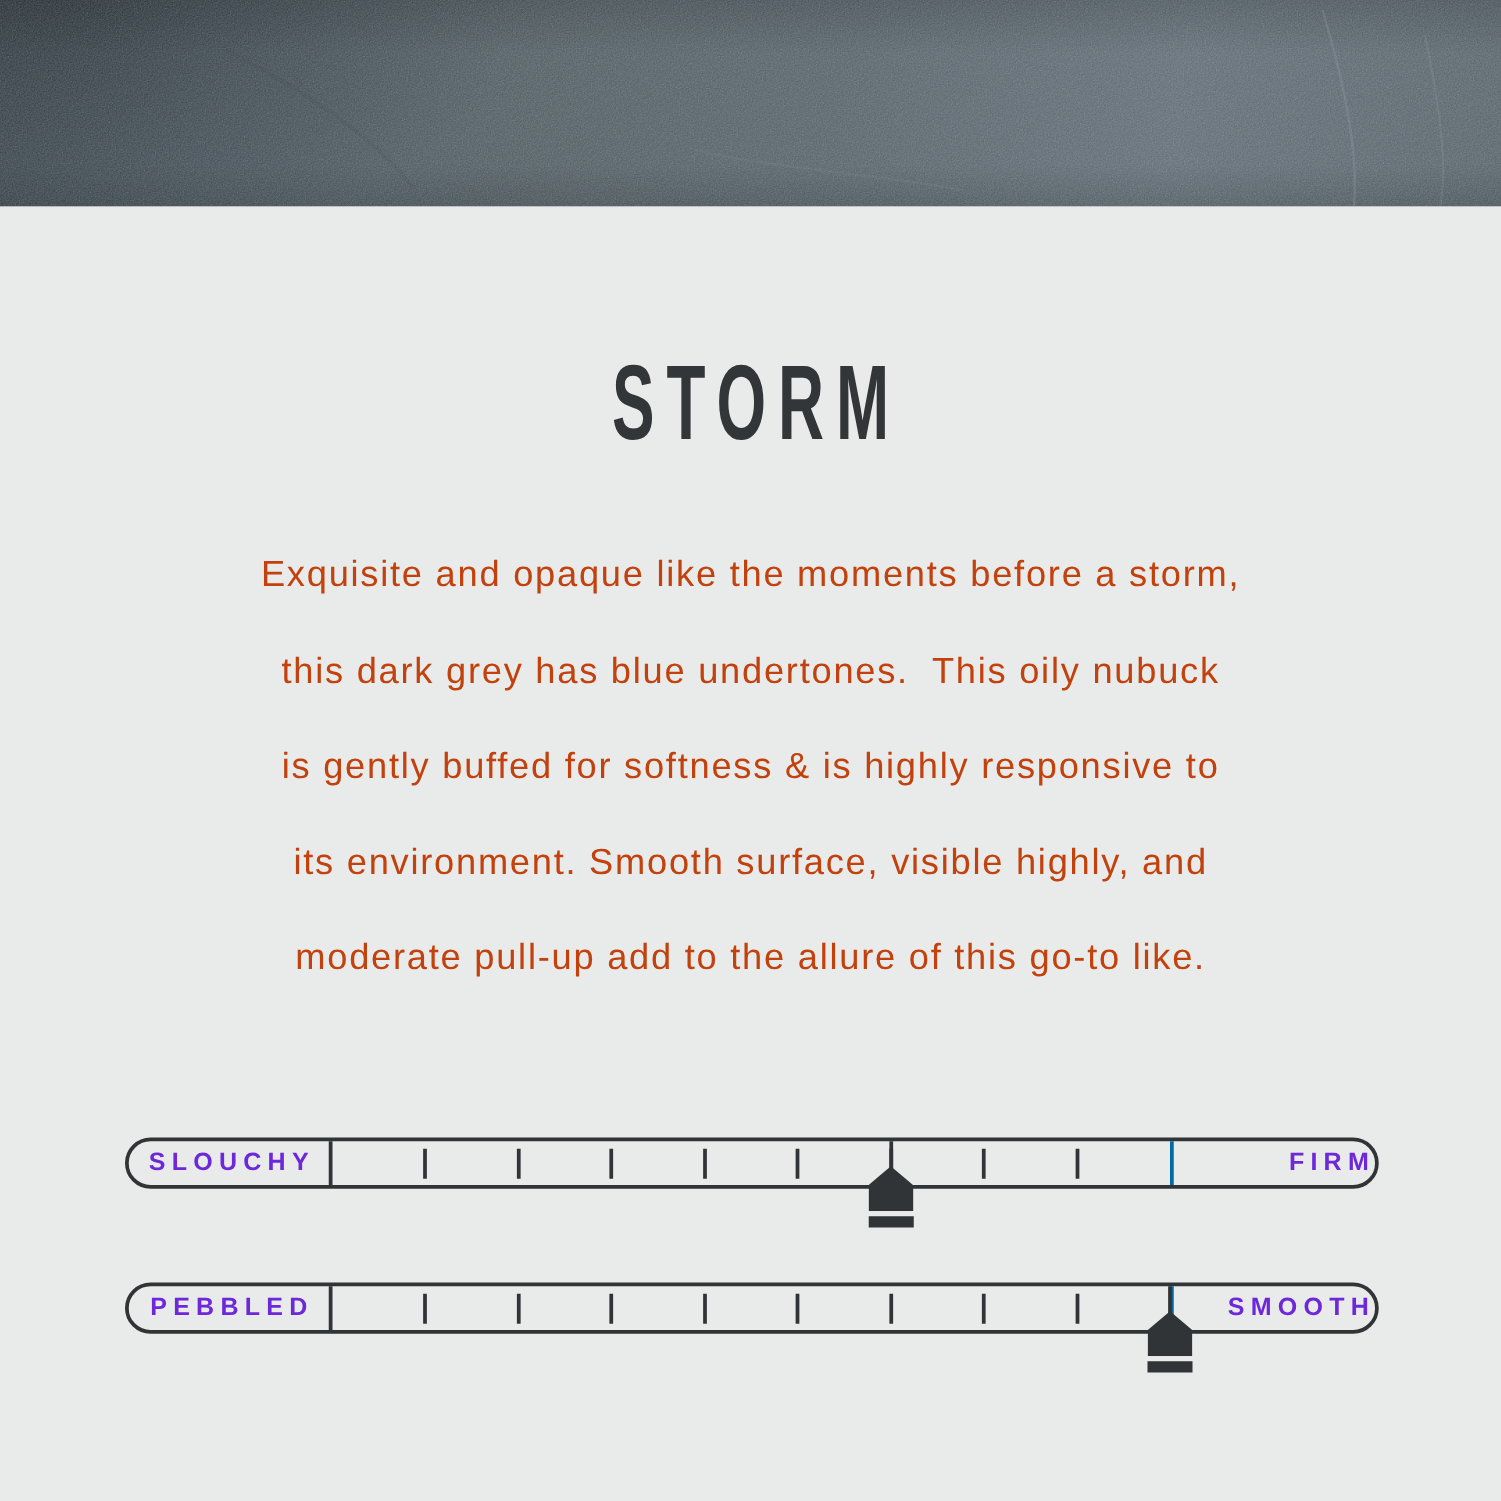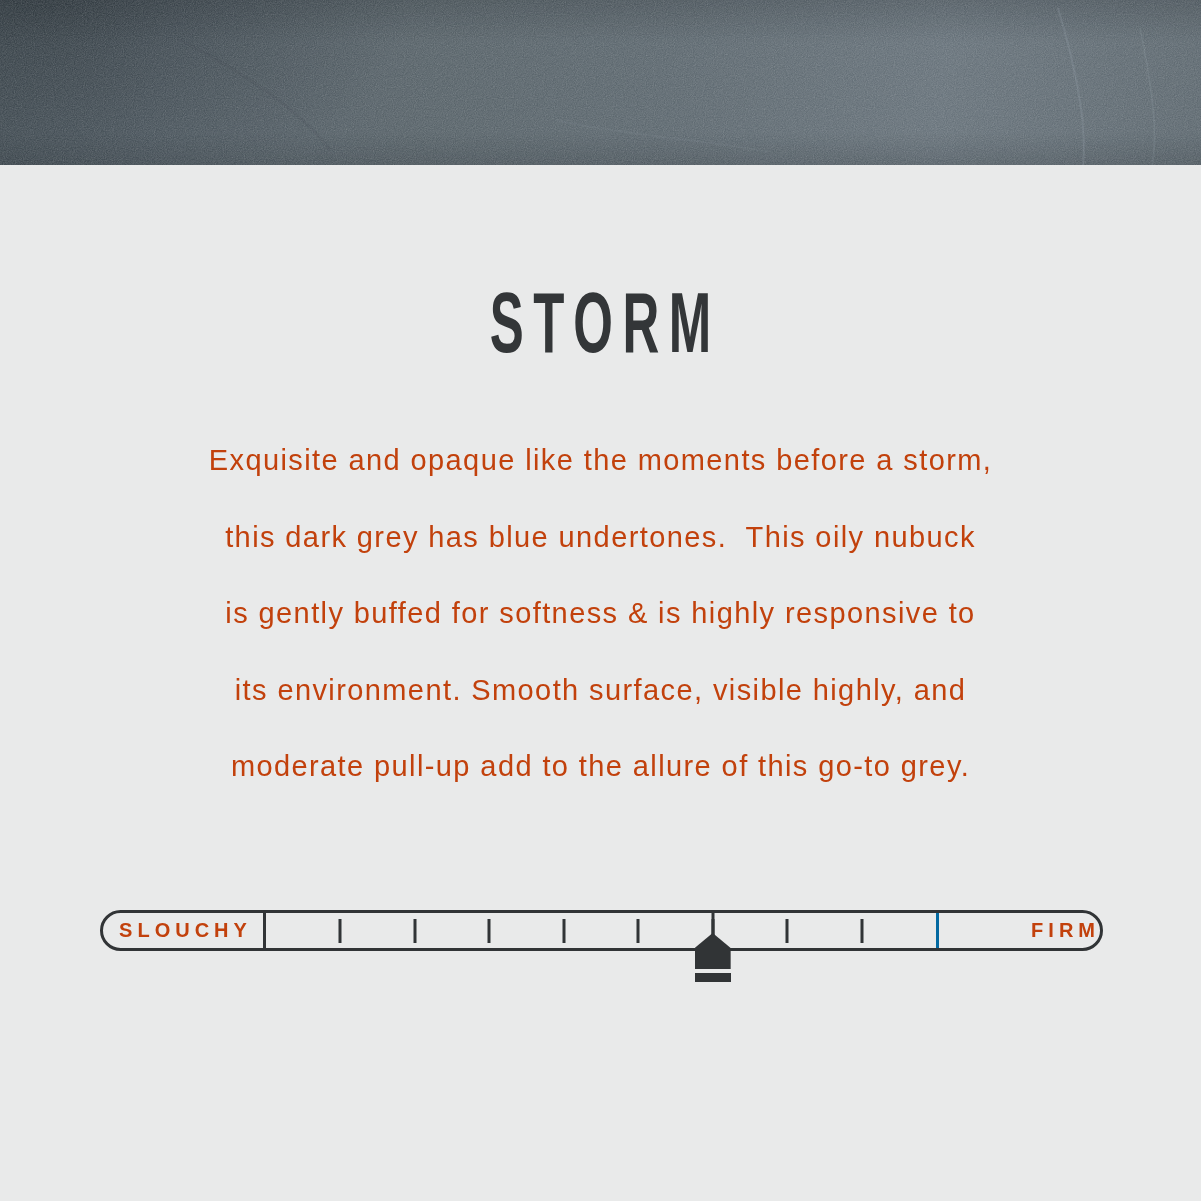--- a/index.html
+++ b/index.html
@@ -50,21 +50,21 @@
     box-sizing:border-box;border:3px solid #313436;border-radius:22px;
     display:flex;
   }
   .scale-firmness{top:910px;}
   .scale-texture{top:1026px;}
   .cell-left{width:160px;border-right:3px solid #313436;display:flex;align-items:center;justify-content:center;}
   .cell-right{width:161px;border-left:3px solid #0369a1;display:flex;align-items:center;justify-content:flex-end;}
   .cell-mid{flex:1;position:relative;}
   .scale-label{
     font-weight:700;font-size:20px;letter-spacing:5px;
-    color:#c2410c;padding-left:5px;white-space:nowrap;
+    color:#6d28d9;padding-left:5px;white-space:nowrap;
   }
   .tick{
     position:absolute;top:50%;width:3px;height:24px;
     transform:translate(-50%,-50%);
     background:#313436;
   }
   .marker{position:absolute;top:0;height:100%;width:36px;transform:translateX(-50%);}
   .marker-stem{position:absolute;left:50%;transform:translateX(-50%);top:0;width:3px;height:23px;background:#313436;}
   .marker-pointer{
     position:absolute;top:20px;left:0;width:36px;height:36px;background:#313436;
@@ -98,21 +98,21 @@
     </svg>
   </div>
 
   <div class="title">STORM</div>
 
   <div class="desc">
     <div class="desc-line">Exquisite and opaque like the moments before a storm,</div>
     <div class="desc-line">this dark grey has blue undertones.  This oily nubuck</div>
     <div class="desc-line">is gently buffed for softness &amp; is highly responsive to</div>
     <div class="desc-line">its environment. Smooth surface, visible highly, and</div>
-    <div class="desc-line">moderate pull-up add to the allure of this go-to grey.</div>
+    <div class="desc-line">moderate pull-up add to the allure of this go-to like.</div>
   </div>
 
   <div class="scale scale-firmness">
     <div class="cell-left">
       <span class="scale-label">SLOUCHY</span>
     </div>
     <div class="cell-mid">
         <div class="tick" style="left: 11.1111%;"></div>
         <div class="tick" style="left: 22.2222%;"></div>
         <div class="tick" style="left: 33.3333%;"></div>
@@ -125,14 +125,37 @@
           <div class="marker-stem"></div>
           <div class="marker-pointer"></div>
           <div class="marker-base"></div>
         </div>
       </div>
     <div class="cell-right">
       <span class="scale-label">FIRM</span>
     </div>
   </div>
 
+  <div class="scale scale-texture">
+    <div class="cell-left">
+      <span class="scale-label">PEBBLED</span>
+    </div>
+    <div class="cell-mid">
+        <div class="tick" style="left: 11.1111%;"></div>
+        <div class="tick" style="left: 22.2222%;"></div>
+        <div class="tick" style="left: 33.3333%;"></div>
+        <div class="tick" style="left: 44.4444%;"></div>
+        <div class="tick" style="left: 55.5556%;"></div>
+        <div class="tick" style="left: 66.6667%;"></div>
+        <div class="tick" style="left: 77.7778%;"></div>
+        <div class="tick" style="left: 88.8889%;"></div>
+        <div class="marker" style="left: 100%;">
+          <div class="marker-stem"></div>
+          <div class="marker-pointer"></div>
+          <div class="marker-base"></div>
+        </div>
+      </div>
+    <div class="cell-right">
+      <span class="scale-label">SMOOTH</span>
+    </div>
+  </div>
 
 </div>
 
 </body></html>

